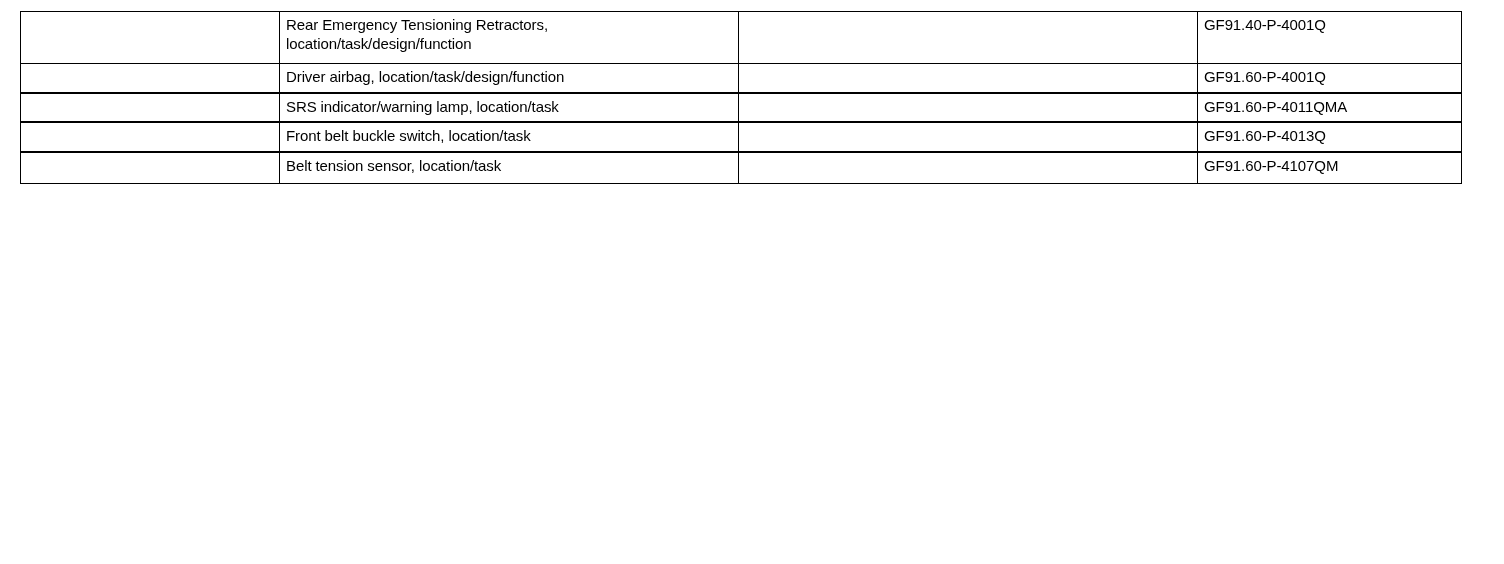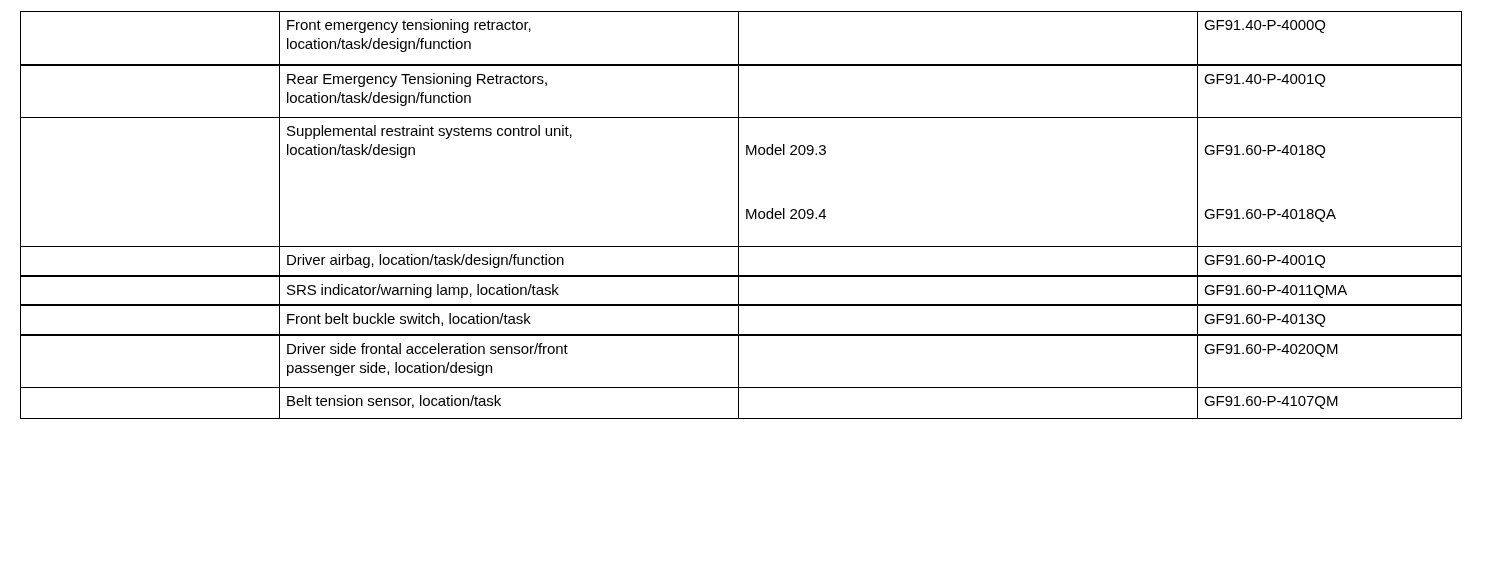--- a/index.html
+++ b/index.html
@@ -70,49 +70,29 @@
 
 <table id="doc-table">
   <colgroup>
     <col class="c-blank">
     <col class="c-desc">
     <col class="c-model">
     <col class="c-docnum">
   </colgroup>
   <tbody>
 
-    <tr class="r0 hb">
-      <td class="blank-cell"></td>
-      <td class="desc-cell">Front emergency tensioning retractor,
-location/task/design/function</td>
-      <td class="model-cell"></td>
-      <td class="docnum-cell">GF91.40-P-4000Q</td>
-    </tr>
 
     <tr class="r1">
       <td class="blank-cell"></td>
       <td class="desc-cell">Rear Emergency Tensioning Retractors,
 location/task/design/function</td>
       <td class="model-cell"></td>
       <td class="docnum-cell">GF91.40-P-4001Q</td>
     </tr>
 
-    <tr class="r2">
-      <td class="blank-cell"></td>
-      <td class="desc-cell">Supplemental restraint systems control unit,
-location/task/design</td>
-      <td class="model-cell">
-        <span class="stack-top">Model 209.3</span>
-        <span class="stack-bottom">Model 209.4</span>
-      </td>
-      <td class="docnum-cell">
-        <span class="stack-top">GF91.60-P-4018Q</span>
-        <span class="stack-bottom">GF91.60-P-4018QA</span>
-      </td>
-    </tr>
 
     <tr class="r3">
       <td class="blank-cell"></td>
       <td class="desc-cell">Driver airbag, location/task/design/function</td>
       <td class="model-cell"></td>
       <td class="docnum-cell">GF91.60-P-4001Q</td>
     </tr>
 
 
     <tr class="r5 ht">
@@ -123,27 +103,20 @@
     </tr>
 
 
     <tr class="r7 ht hb">
       <td class="blank-cell"></td>
       <td class="desc-cell">Front belt buckle switch, location/task</td>
       <td class="model-cell"></td>
       <td class="docnum-cell">GF91.60-P-4013Q</td>
     </tr>
 
-    <tr class="r8">
-      <td class="blank-cell"></td>
-      <td class="desc-cell">Driver side frontal acceleration sensor/front
-passenger side, location/design</td>
-      <td class="model-cell"></td>
-      <td class="docnum-cell">GF91.60-P-4020QM</td>
-    </tr>
 
 
 
     <tr class="r11">
       <td class="blank-cell"></td>
       <td class="desc-cell">Belt tension sensor, location/task</td>
       <td class="model-cell"></td>
       <td class="docnum-cell">GF91.60-P-4107QM</td>
     </tr>
 

